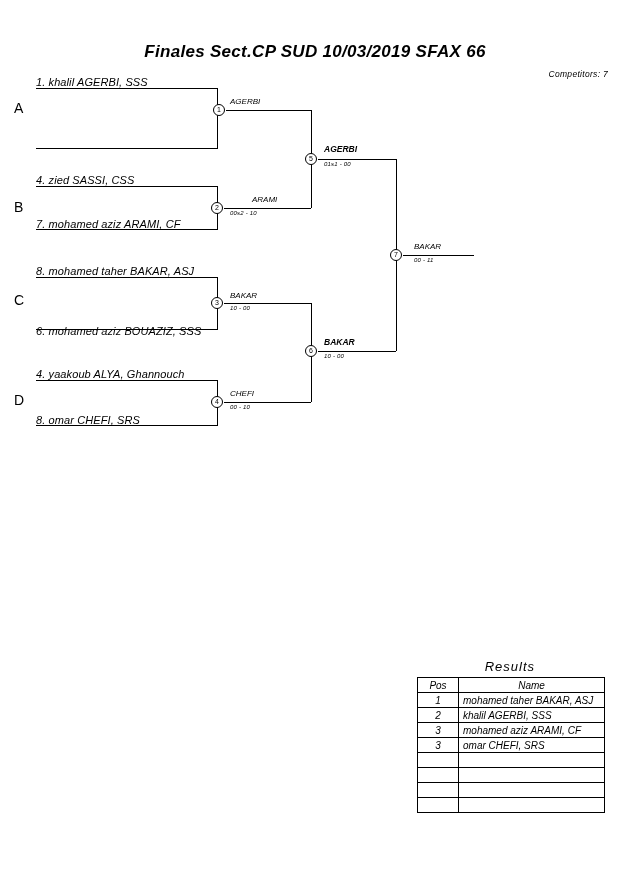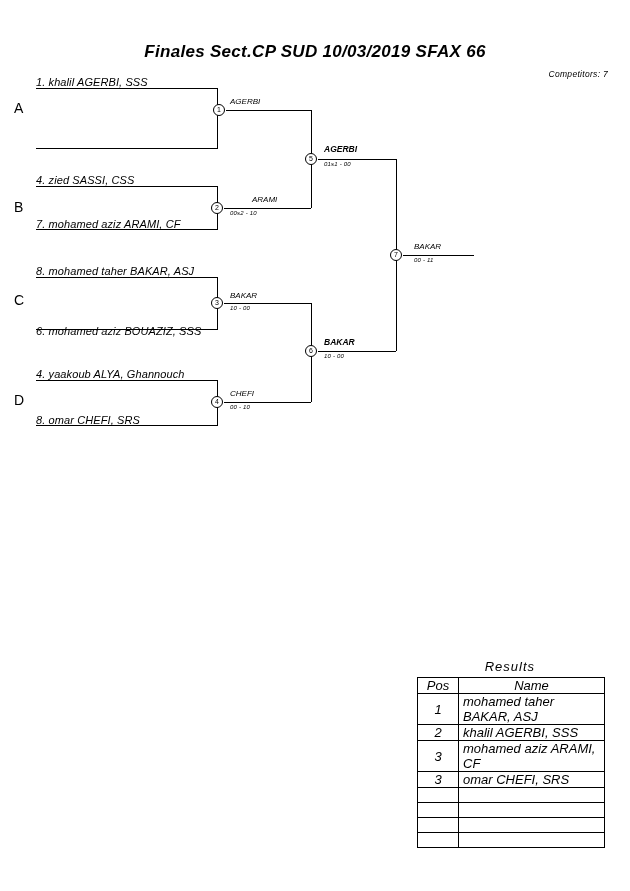--- a/index.html
+++ b/index.html
@@ -92,21 +92,21 @@
   .results-title {
     right: 95px; top: 659px;
     font-size: 13px;
     font-style: italic;
     letter-spacing: 1px;
   }
   .results-table {
     left: 417px; top: 677px;
     width: 188px;
     border-collapse: collapse;
-    font-size: 13px;
+    font-size: 10px;
     font-style: italic;
   }
   .results-table td, .results-table th {
     border: 1px solid #000000;
     height: 14px;
     padding: 0 4px;
     font-weight: normal;
   }
   .results-table .c-pos { width: 32px; text-align: center; }
   .results-table .c-name { text-align: left; }

